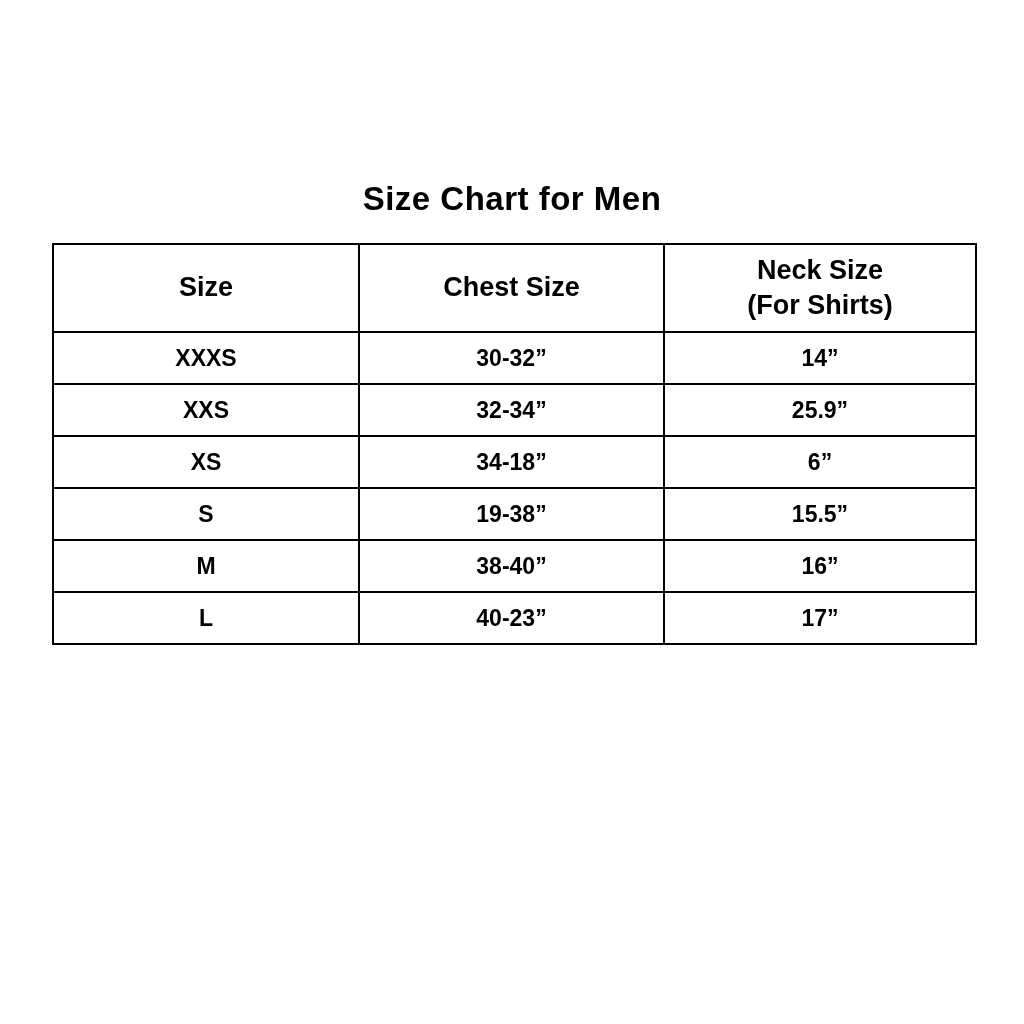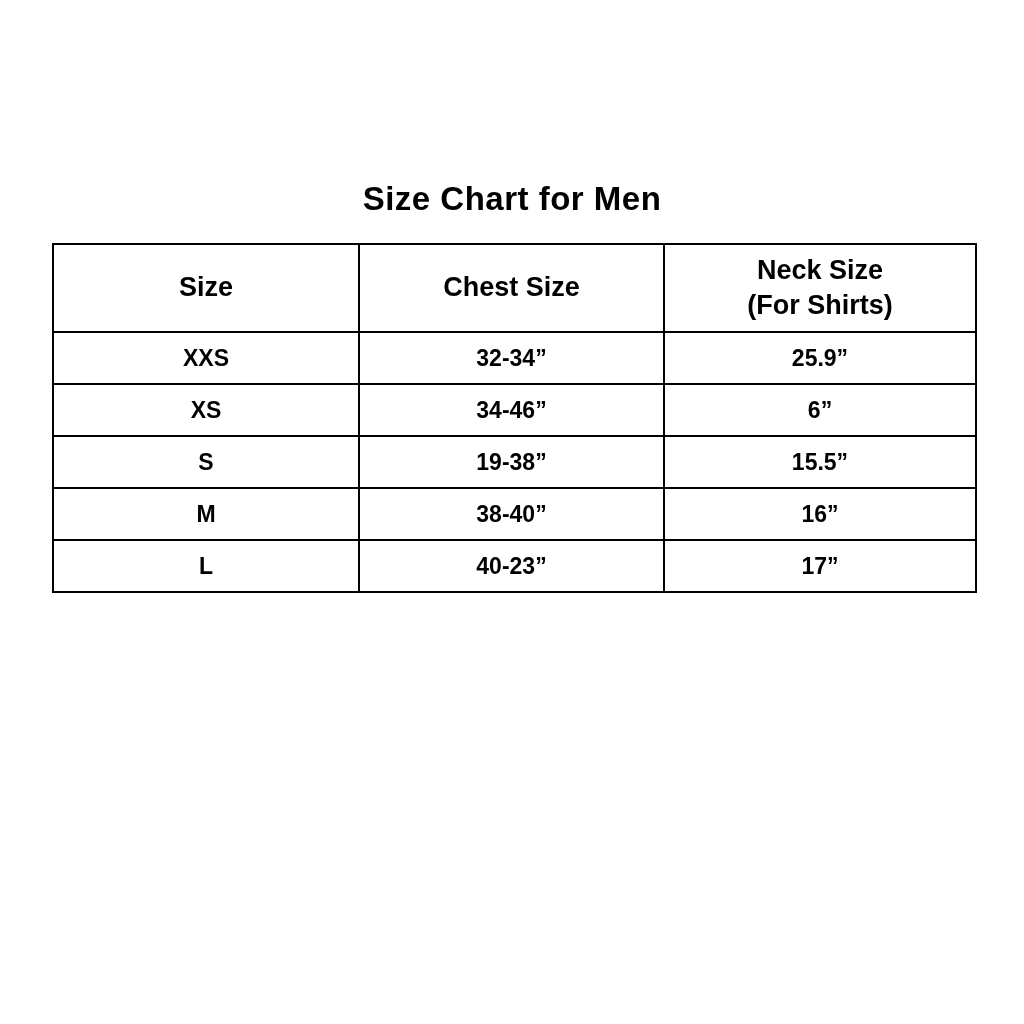--- a/index.html
+++ b/index.html
@@ -82,27 +82,32 @@
           <span class="hdr-line">Chest Size</span>
         </th>
         <th>
           <span class="hdr-line">Neck Size</span>
           <span class="hdr-line">(For Shirts)</span>
         </th>
       </tr>
     </thead>
     <tbody id="size-table-body">
         <tr>
+          <td>XXXS</td>
+          <td>30-32”</td>
+          <td>14”</td>
+        </tr>
+        <tr>
           <td>XXS</td>
           <td>32-34”</td>
           <td>25.9”</td>
         </tr>
         <tr>
           <td>XS</td>
-          <td>34-46”</td>
+          <td>34-18”</td>
           <td>6”</td>
         </tr>
         <tr>
           <td>S</td>
           <td>19-38”</td>
           <td>15.5”</td>
         </tr>
         <tr>
           <td>M</td>
           <td>38-40”</td>

